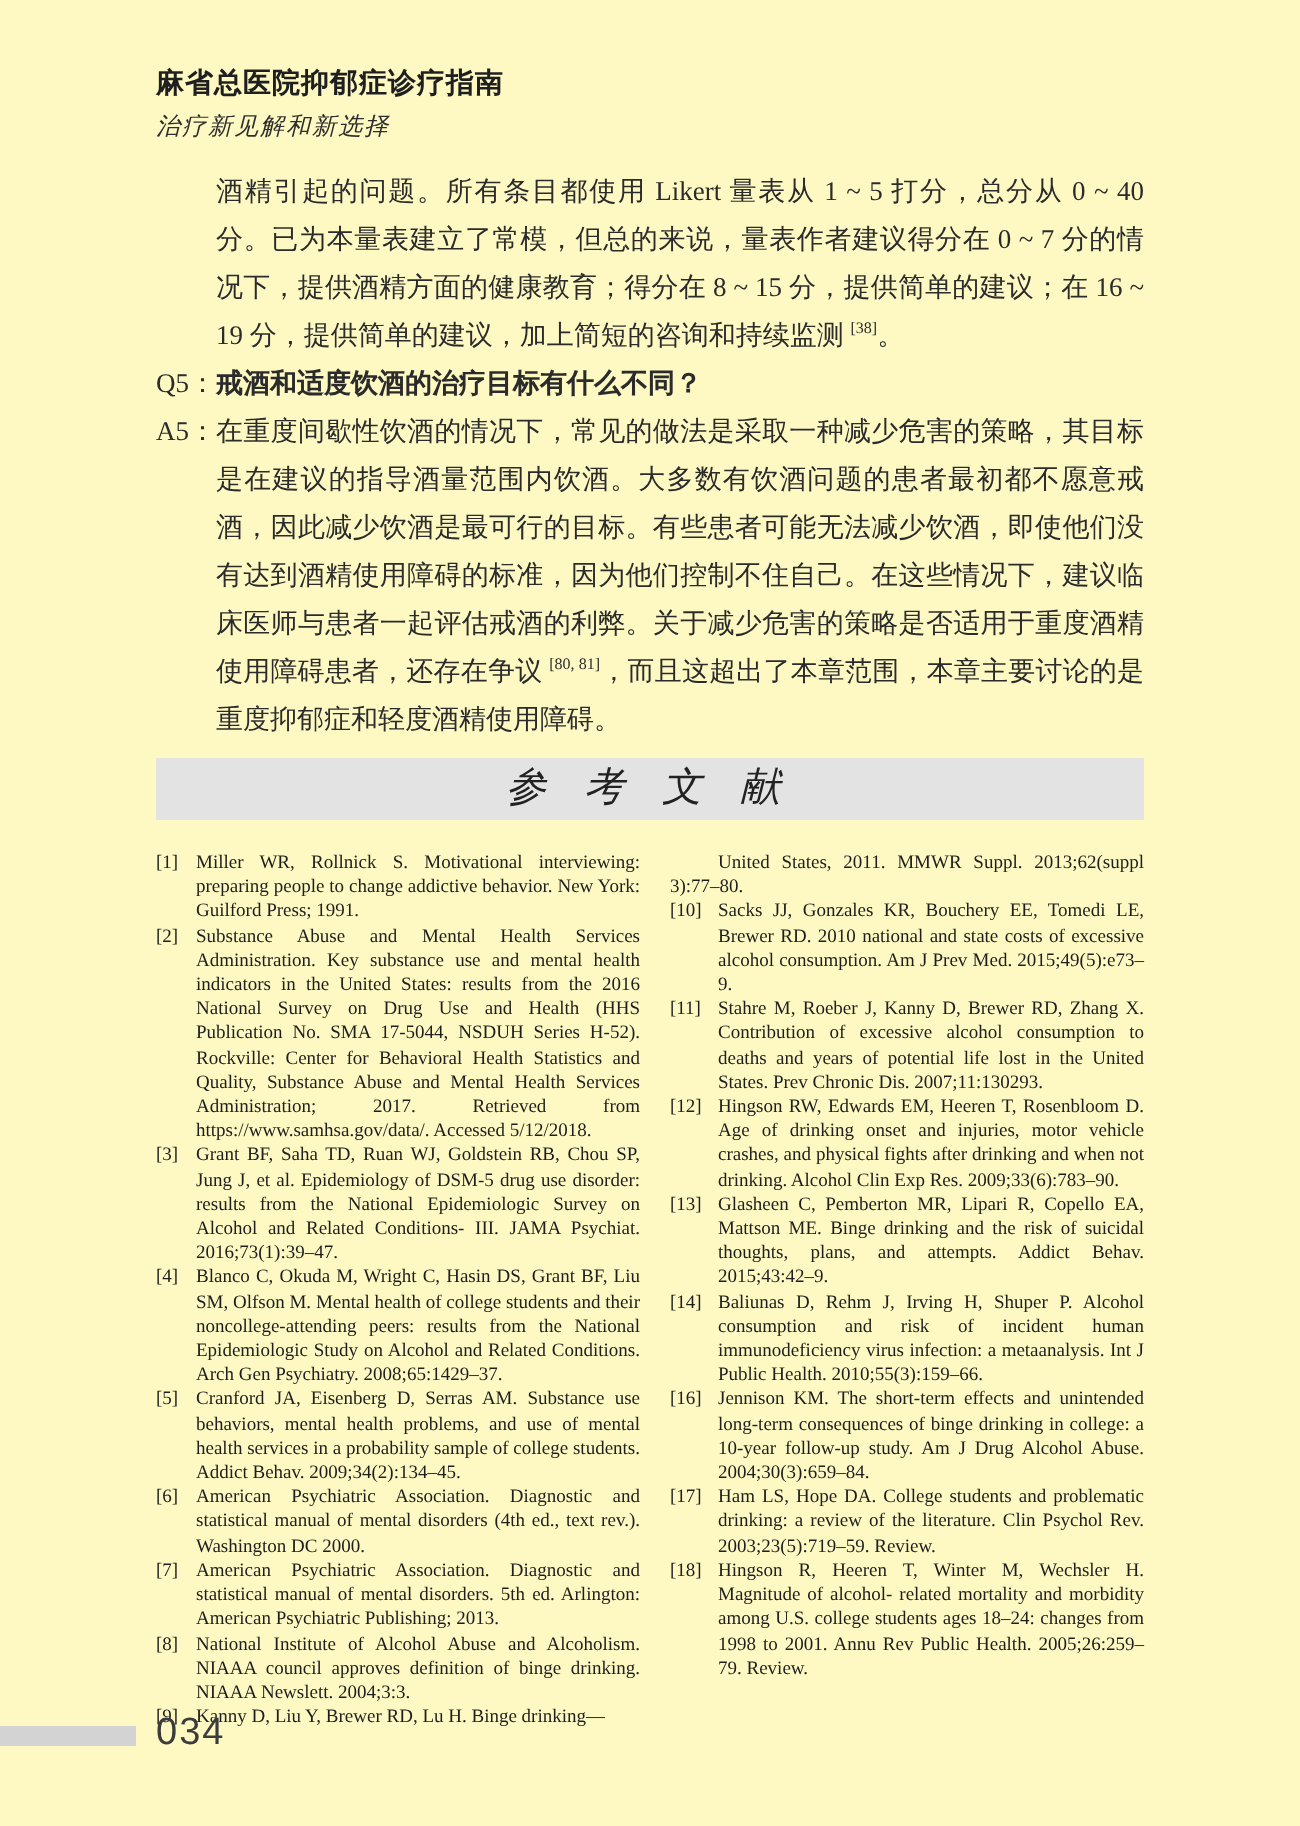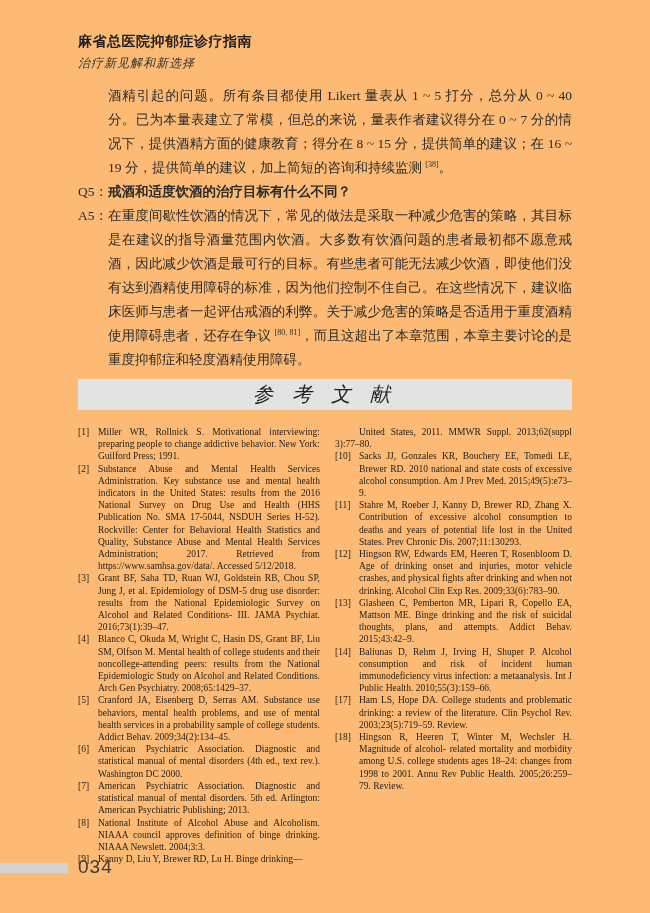--- a/index.html
+++ b/index.html
@@ -1,20 +1,20 @@
 <!DOCTYPE html>
 <html><head>
 <meta charset="utf-8">
 <style>
   html, body { margin: 0; padding: 0; background: #ffffff; }
   .page {
     position: relative;
     width: 650px;
     height: 913px;
-    background: #fdba74;
+    background: #fef9c3;
     overflow: hidden;
     font-family: "Liberation Serif", "DejaVu Serif", serif;
     color: #262626;
   }
   
   .page-header { position: absolute; left: 78px; top: 33px; right: 78px; }
   .book-title {
     font-family: "Liberation Sans", "DejaVu Sans", sans-serif;
     font-weight: 700;
     font-size: 14px;
@@ -118,20 +118,21 @@
         <div class="ref"><span class="num">[9]</span><span>Kanny D, Liu Y, Brewer RD, Lu H. Binge drinking—</span></div>
       </div>
 
       <div class="refcol-right">
         <div class="ref cont"><span>United States, 2011. MMWR Suppl. 2013;62(suppl 3):77–80.</span></div>
         <div class="ref"><span class="num">[10]</span><span>Sacks JJ, Gonzales KR, Bouchery EE, Tomedi LE, Brewer RD. 2010 national and state costs of excessive alcohol consumption. Am J Prev Med. 2015;49(5):e73–9.</span></div>
         <div class="ref"><span class="num">[11]</span><span>Stahre M, Roeber J, Kanny D, Brewer RD, Zhang X. Contribution of excessive alcohol consumption to deaths and years of potential life lost in the United States. Prev Chronic Dis. 2007;11:130293.</span></div>
         <div class="ref"><span class="num">[12]</span><span>Hingson RW, Edwards EM, Heeren T, Rosenbloom D. Age of drinking onset and injuries, motor vehicle crashes, and physical fights after drinking and when not drinking. Alcohol Clin Exp Res. 2009;33(6):783–90.</span></div>
         <div class="ref"><span class="num">[13]</span><span>Glasheen C, Pemberton MR, Lipari R, Copello EA, Mattson ME. Binge drinking and the risk of suicidal thoughts, plans, and attempts. Addict Behav. 2015;43:42–9.</span></div>
         <div class="ref"><span class="num">[14]</span><span>Baliunas D, Rehm J, Irving H, Shuper P. Alcohol consumption and risk of incident human immunodeficiency virus infection: a metaanalysis. Int J Public Health. 2010;55(3):159–66.</span></div>
+        <div class="ref"><span class="num">[16]</span><span>Jennison KM. The short-term effects and unintended long-term consequences of binge drinking in college: a 10-year follow-up study. Am J Drug Alcohol Abuse. 2004;30(3):659–84.</span></div>
         <div class="ref"><span class="num">[17]</span><span>Ham LS, Hope DA. College students and problematic drinking: a review of the literature. Clin Psychol Rev. 2003;23(5):719–59. Review.</span></div>
         <div class="ref"><span class="num">[18]</span><span>Hingson R, Heeren T, Winter M, Wechsler H. Magnitude of alcohol- related mortality and morbidity among U.S. college students ages 18–24: changes from 1998 to 2001. Annu Rev Public Health. 2005;26:259–79. Review.</span></div>
       </div>
 
     </div>
   </div>
 
   <div class="footer-bar"></div>
   <div class="page-number">034</div>
 

